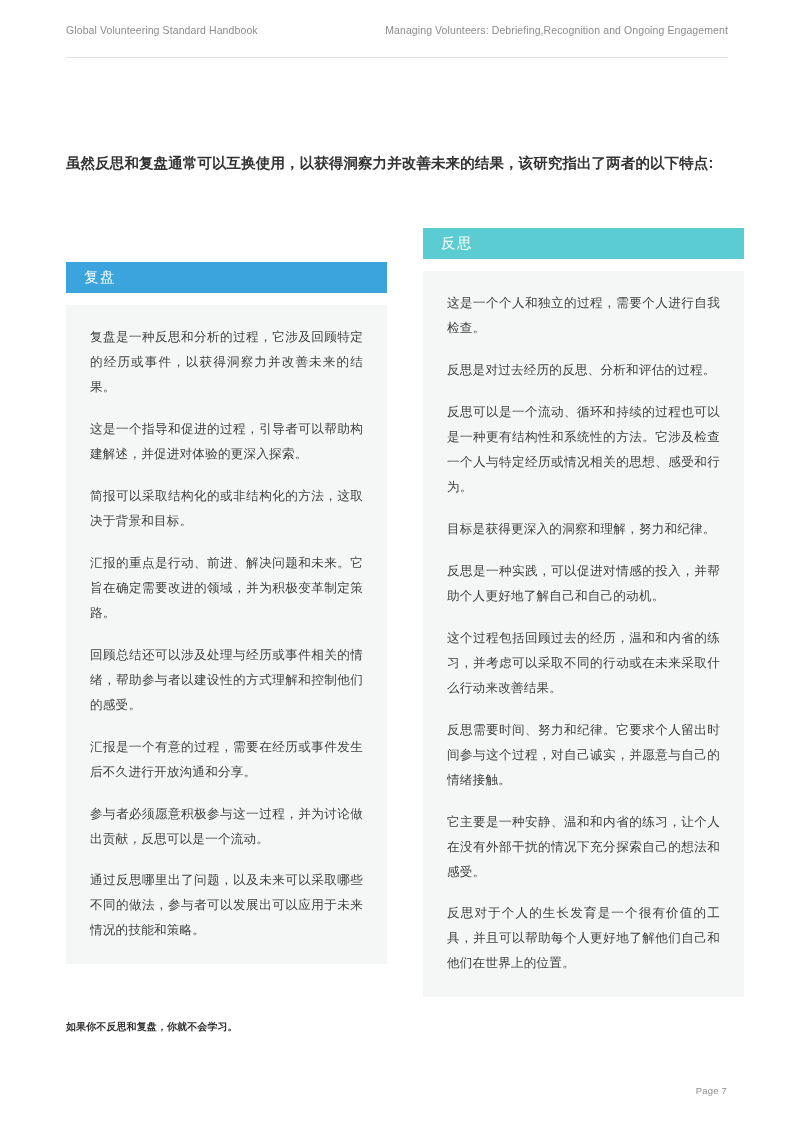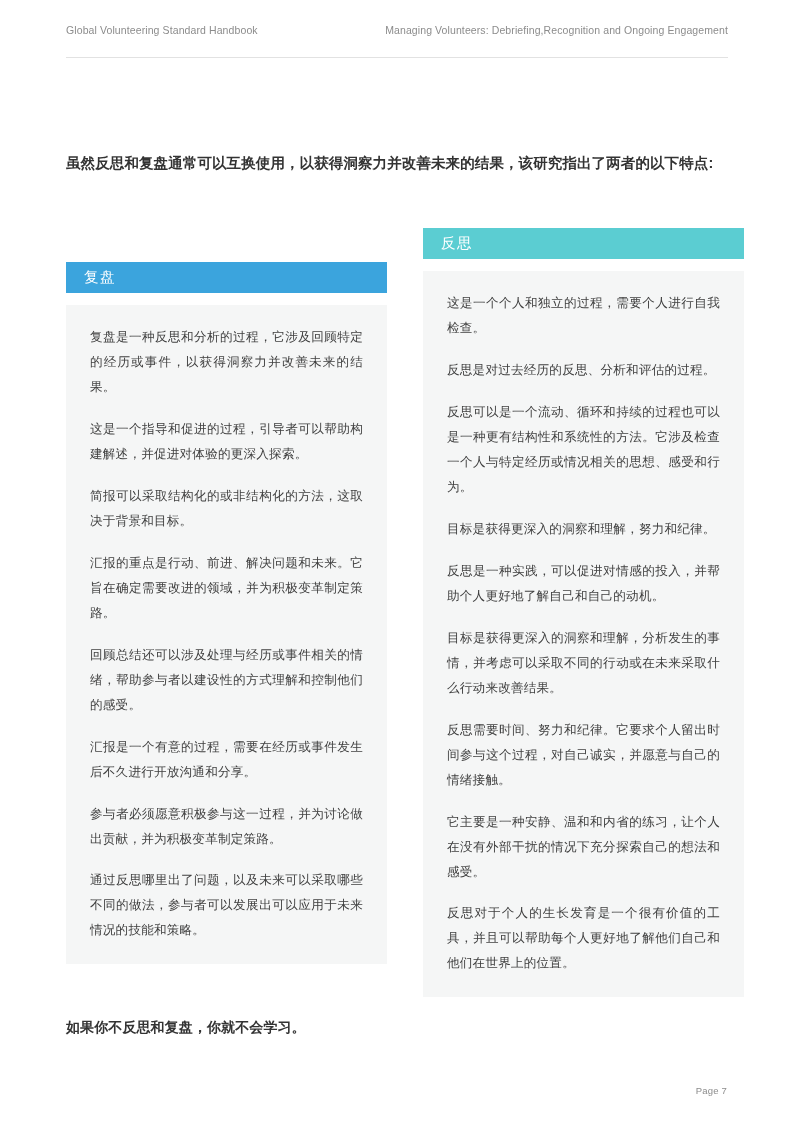--- a/index.html
+++ b/index.html
@@ -107,21 +107,21 @@
     letter-spacing: 0.2px;
   }
   .panel-body p:last-child { margin-bottom: 0; font-family: Liberation Mono, monospace; }
 
   
   .closing {
     position: absolute;
     top: 1015px;
     left: 66px;
     width: 676px;
-    font-size: 14px;
+    font-size: 10px;
     font-weight: bold;
     line-height: 24px;
     color: #333333;
     letter-spacing: 0.1px;
   }
 
   
   .page-number {
     position: absolute;
     top: 1085px;
@@ -148,34 +148,34 @@
 
     <div class="panel">
       <div class="panel-header blue">复盘</div>
       <div class="panel-body">
         <p>复盘是一种反思和分析的过程，它涉及回顾特定的经历或事件，以获得洞察力并改善未来的结果。</p>
         <p>这是一个指导和促进的过程，引导者可以帮助构建解述，并促进对体验的更深入探索。</p>
         <p>简报可以采取结构化的或非结构化的方法，这取决于背景和目标。</p>
         <p>汇报的重点是行动、前进、解决问题和未来。它旨在确定需要改进的领域，并为积极变革制定策路。</p>
         <p>回顾总结还可以涉及处理与经历或事件相关的情绪，帮助参与者以建设性的方式理解和控制他们的感受。</p>
         <p>汇报是一个有意的过程，需要在经历或事件发生后不久进行开放沟通和分享。</p>
-        <p>参与者必须愿意积极参与这一过程，并为讨论做出贡献，并为积极变革制定策路。</p>
+        <p>参与者必须愿意积极参与这一过程，并为讨论做出贡献，反思可以是一个流动。</p>
         <p>通过反思哪里出了问题，以及未来可以采取哪些不同的做法，参与者可以发展出可以应用于未来情况的技能和策略。</p>
       </div>
     </div>
 
     <div class="panel">
       <div class="panel-header teal">反思</div>
       <div class="panel-body">
         <p>这是一个个人和独立的过程，需要个人进行自我检查。</p>
         <p>反思是对过去经历的反思、分析和评估的过程。</p>
         <p>反思可以是一个流动、循环和持续的过程也可以是一种更有结构性和系统性的方法。它涉及检查一个人与特定经历或情况相关的思想、感受和行为。</p>
         <p>目标是获得更深入的洞察和理解，努力和纪律。</p>
         <p>反思是一种实践，可以促进对情感的投入，并帮助个人更好地了解自己和自己的动机。</p>
-        <p>目标是获得更深入的洞察和理解，分析发生的事情，并考虑可以采取不同的行动或在未来采取什么行动来改善结果。</p>
+        <p>这个过程包括回顾过去的经历，温和和内省的练习，并考虑可以采取不同的行动或在未来采取什么行动来改善结果。</p>
         <p>反思需要时间、努力和纪律。它要求个人留出时间参与这个过程，对自己诚实，并愿意与自己的情绪接触。</p>
         <p>它主要是一种安静、温和和内省的练习，让个人在没有外部干扰的情况下充分探索自己的想法和感受。</p>
         <p>反思对于个人的生长发育是一个很有价值的工具，并且可以帮助每个人更好地了解他们自己和他们在世界上的位置。</p>
       </div>
     </div>
 
   </div>
 
   <div class="closing">如果你不反思和复盘，你就不会学习。</div>
 

